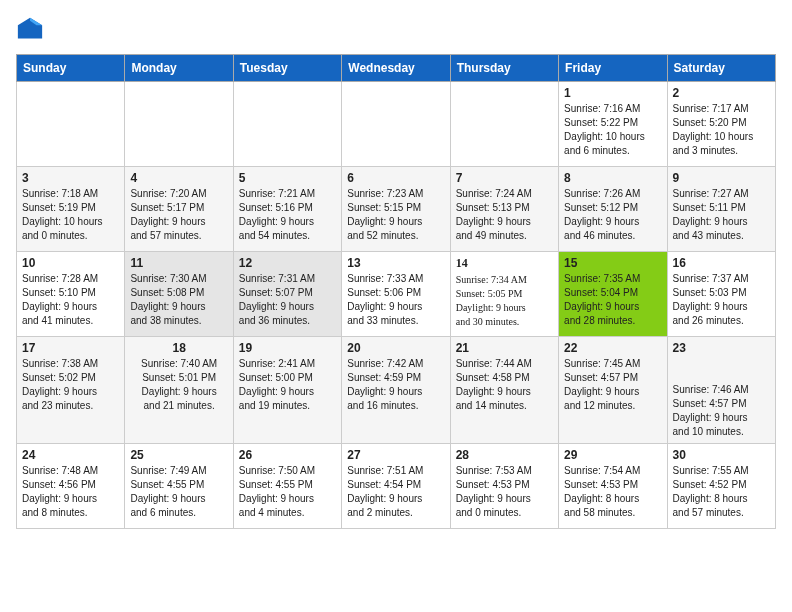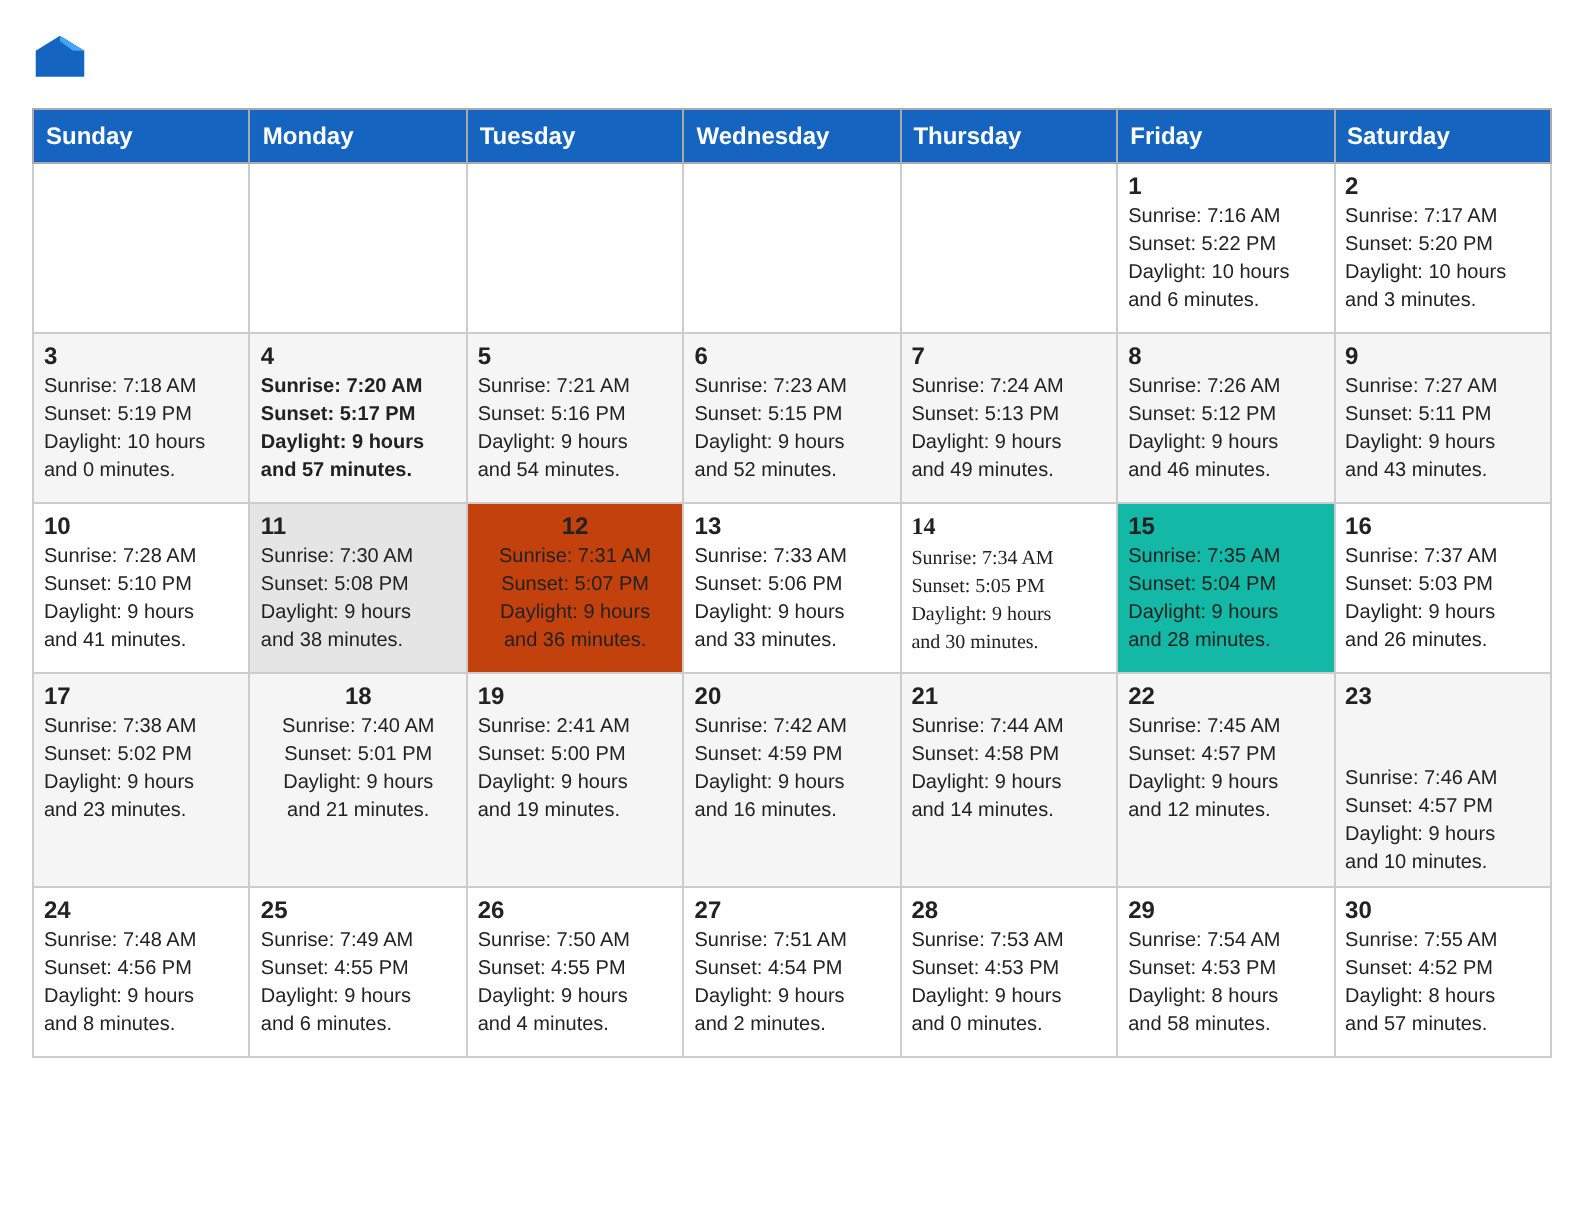--- a/index.html
+++ b/index.html
@@ -148,21 +148,21 @@
       <tr>
         <td style="background: rgb(245, 245, 245);">
           <span class="day-num">3</span>
           <div class="day-info" style="white-space: pre-line;">Sunrise: 7:18 AM
 Sunset: 5:19 PM
 Daylight: 10 hours
 and 0 minutes.</div>
         </td>
         <td style="background: rgb(245, 245, 245);">
           <span class="day-num">4</span>
-          <div class="day-info" style="white-space: pre-line; font-weight: bold;">Sunrise: 7:20 AM
+          <div class="day-info" style="white-space: pre-line;">Sunrise: 7:20 AM
 Sunset: 5:17 PM
 Daylight: 9 hours
 and 57 minutes.</div>
         </td>
         <td style="background: rgb(245, 245, 245);">
           <span class="day-num">5</span>
           <div class="day-info" style="white-space: pre-line;">Sunrise: 7:21 AM
 Sunset: 5:16 PM
 Daylight: 9 hours
 and 54 minutes.</div>
@@ -204,42 +204,42 @@
 Daylight: 9 hours
 and 41 minutes.</div>
         </td>
         <td style="background: #e5e5e5;">
           <span class="day-num">11</span>
           <div class="day-info" style="white-space: pre-line;">Sunrise: 7:30 AM
 Sunset: 5:08 PM
 Daylight: 9 hours
 and 38 minutes.</div>
         </td>
-        <td style="background: #c2410c; text-align: center;">
+        <td style="background: #e5e5e5;">
           <span class="day-num">12</span>
           <div class="day-info" style="white-space: pre-line;">Sunrise: 7:31 AM
 Sunset: 5:07 PM
 Daylight: 9 hours
 and 36 minutes.</div>
         </td>
         <td style="background: rgb(255, 255, 255);">
           <span class="day-num">13</span>
           <div class="day-info" style="white-space: pre-line;">Sunrise: 7:33 AM
 Sunset: 5:06 PM
 Daylight: 9 hours
 and 33 minutes.</div>
         </td>
         <td style="background: rgb(255, 255, 255); font-family: Liberation Serif, serif;">
           <span class="day-num">14</span>
           <div class="day-info" style="white-space: pre-line;">Sunrise: 7:34 AM
 Sunset: 5:05 PM
 Daylight: 9 hours
 and 30 minutes.</div>
         </td>
-        <td style="background: #14b8a6;">
+        <td style="background: #84cc16;">
           <span class="day-num">15</span>
           <div class="day-info" style="white-space: pre-line;">Sunrise: 7:35 AM
 Sunset: 5:04 PM
 Daylight: 9 hours
 and 28 minutes.</div>
         </td>
         <td style="background: rgb(255, 255, 255);">
           <span class="day-num">16</span>
           <div class="day-info" style="white-space: pre-line;">Sunrise: 7:37 AM
 Sunset: 5:03 PM

